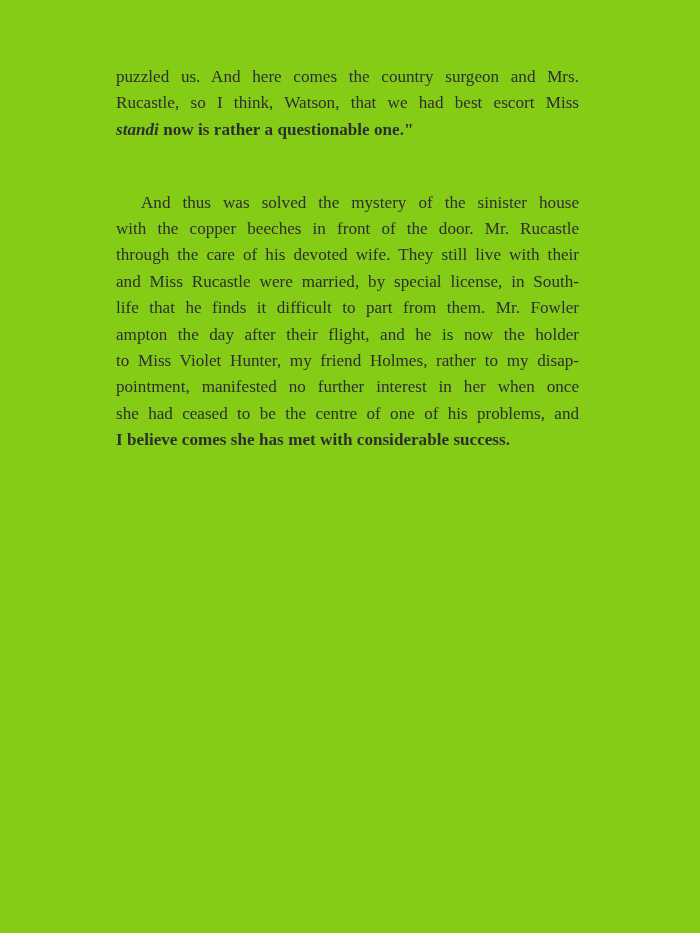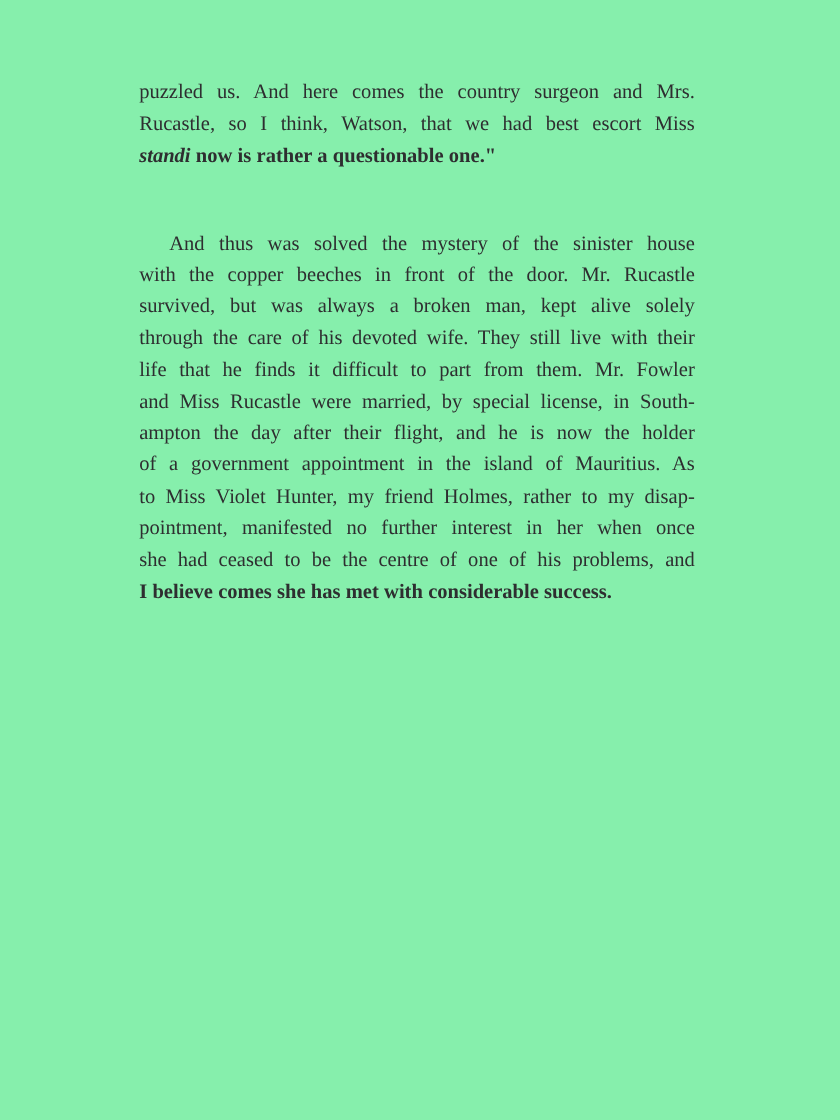--- a/index.html
+++ b/index.html
@@ -53,38 +53,36 @@
     text-align-last: left;
     font-weight: bold;
   }
   .ln.first-indent {
     text-indent: 25px;
   }
 </style>
 </head>
 <body>
 
-<div class="page" style="background: #86efac;">
+<div class="page" style="background: #84cc16;">
   <div class="text-block">
 
     <p class="para" style="color: rgb(46, 46, 48);">
       <span class="ln">puzzled us. And here comes the country surgeon and Mrs.</span>
       <span class="ln">Rucastle, so I think, Watson, that we had best escort Miss</span>
       <span class="ln last"><span class="ital">standi</span><span> now is rather a questionable one."</span></span>
     </p>
 
     <p class="para" style="color: rgb(46, 46, 48); margin-top: 20px;">
       <span class="ln first-indent">And thus was solved the mystery of the sinister house</span>
       <span class="ln">with the copper beeches in front of the door. Mr. Rucastle</span>
-      <span class="ln">survived, but was always a broken man, kept alive solely</span>
       <span class="ln">through the care of his devoted wife. They still live with their</span>
+      <span class="ln">and Miss Rucastle were married, by special license, in South-</span>
       <span class="ln">life that he finds it difficult to part from them. Mr. Fowler</span>
-      <span class="ln">and Miss Rucastle were married, by special license, in South-</span>
       <span class="ln">ampton the day after their flight, and he is now the holder</span>
-      <span class="ln">of a government appointment in the island of Mauritius. As</span>
       <span class="ln">to Miss Violet Hunter, my friend Holmes, rather to my disap-</span>
       <span class="ln">pointment, manifested no further interest in her when once</span>
       <span class="ln">she had ceased to be the centre of one of his problems, and</span>
       <span class="ln last">I believe comes she has met with considerable success.</span>
     </p>
 
   </div>
 </div>
 
 </body></html>

